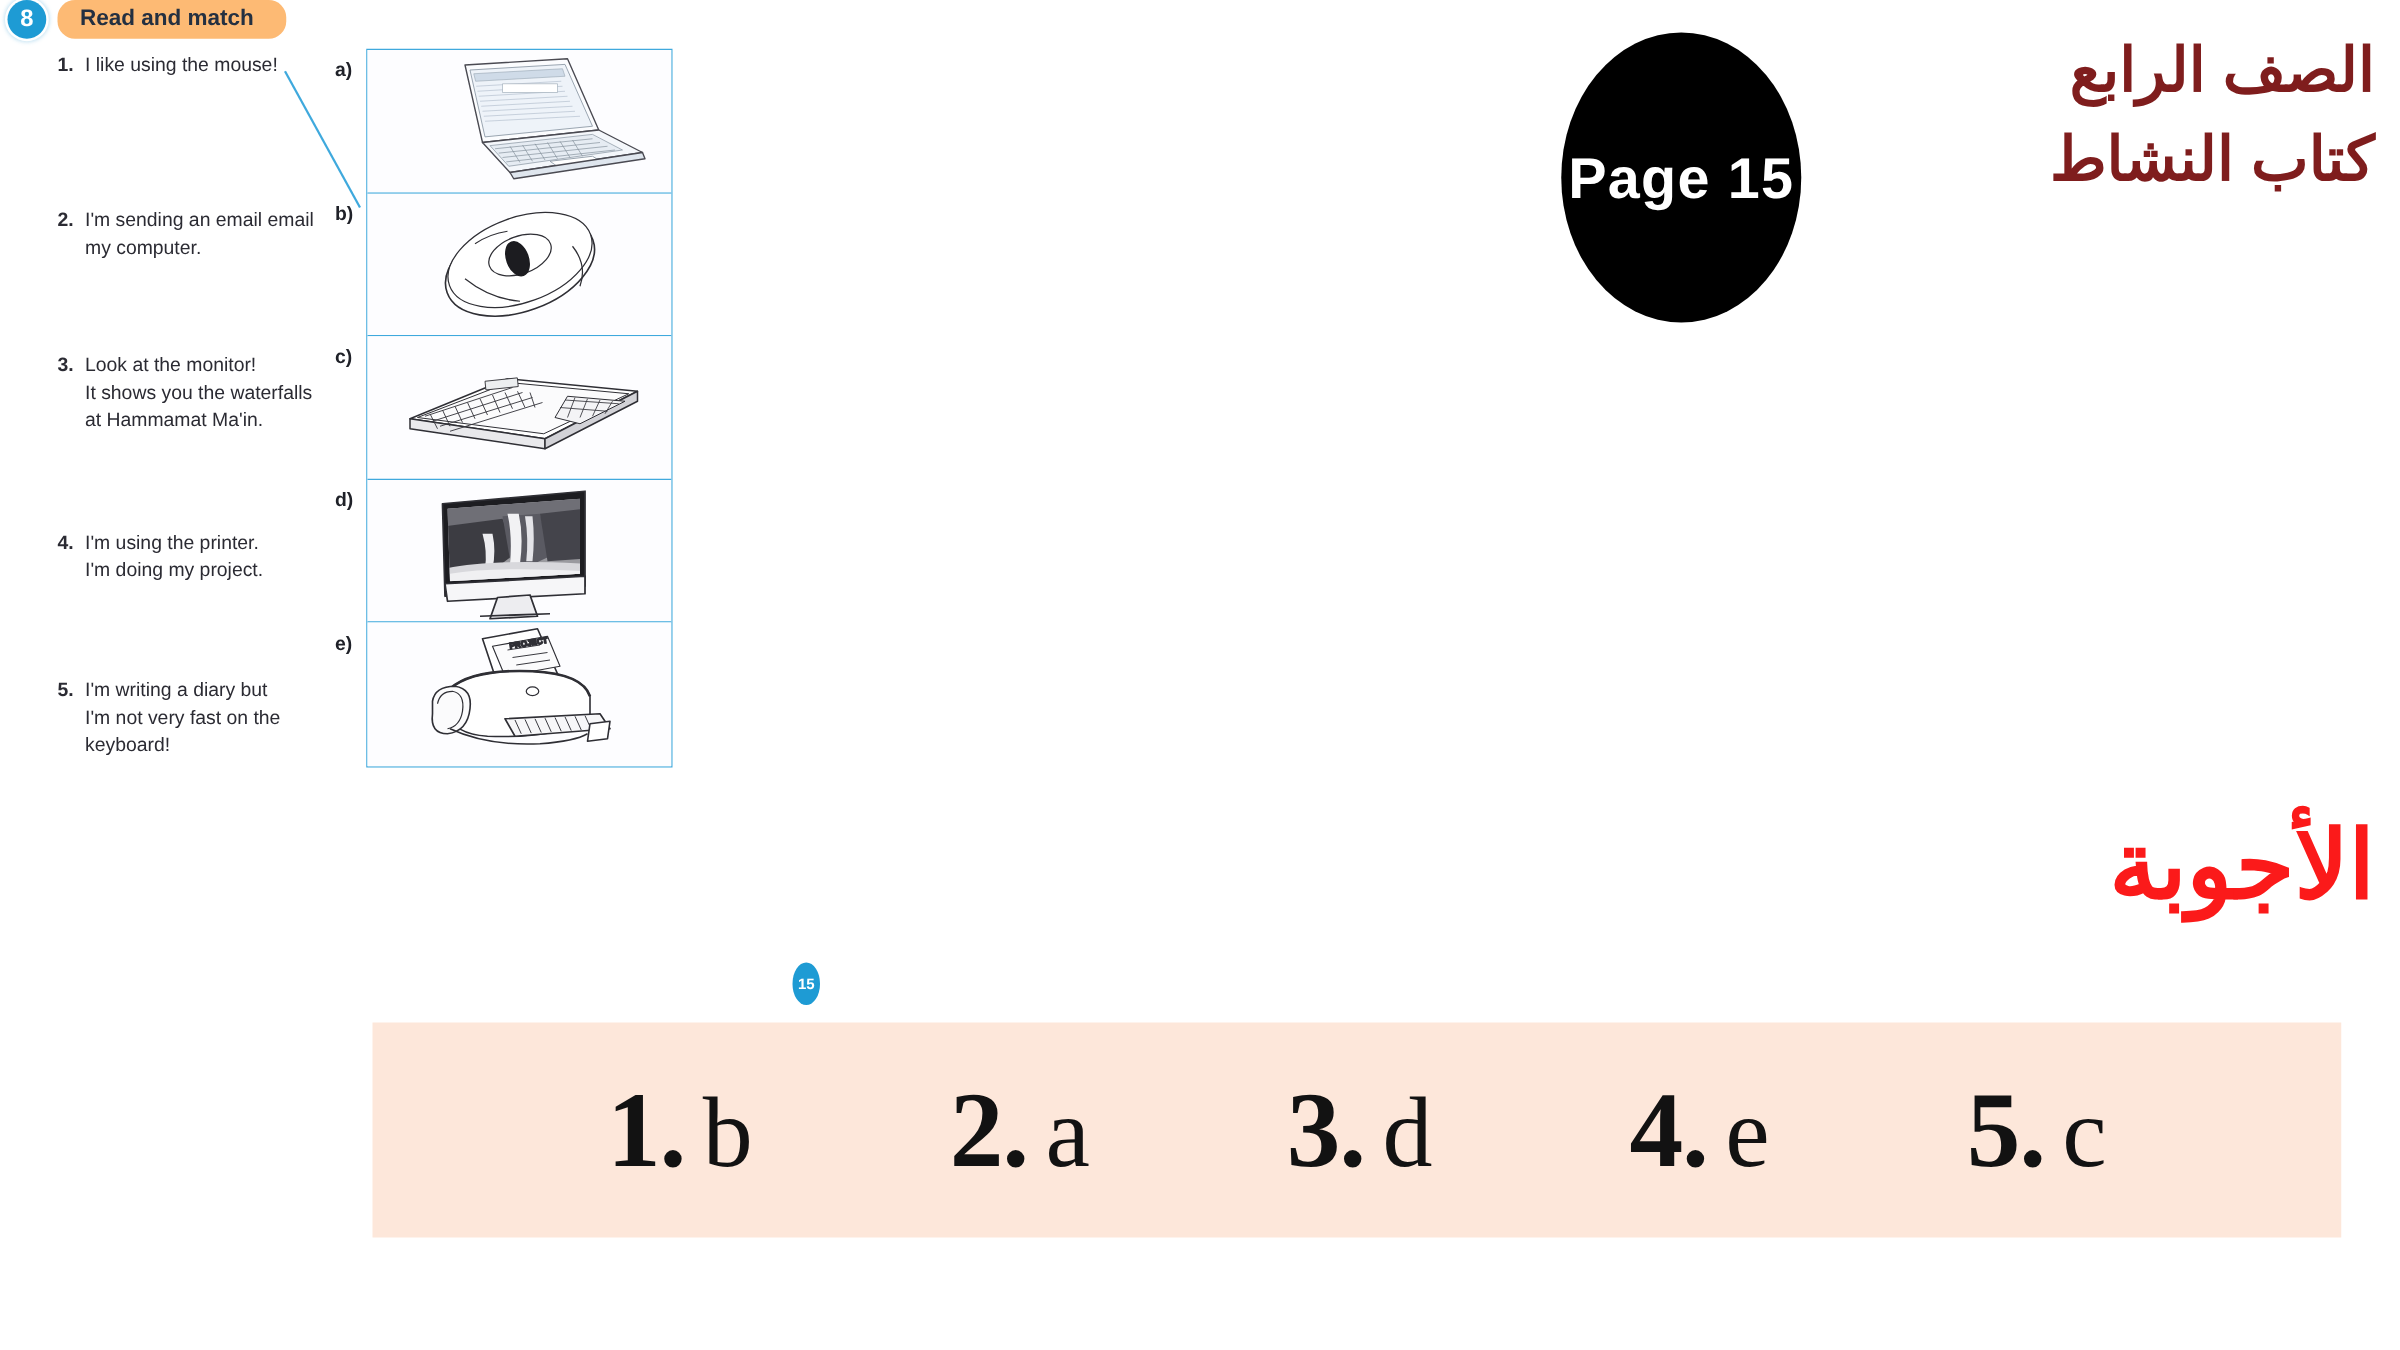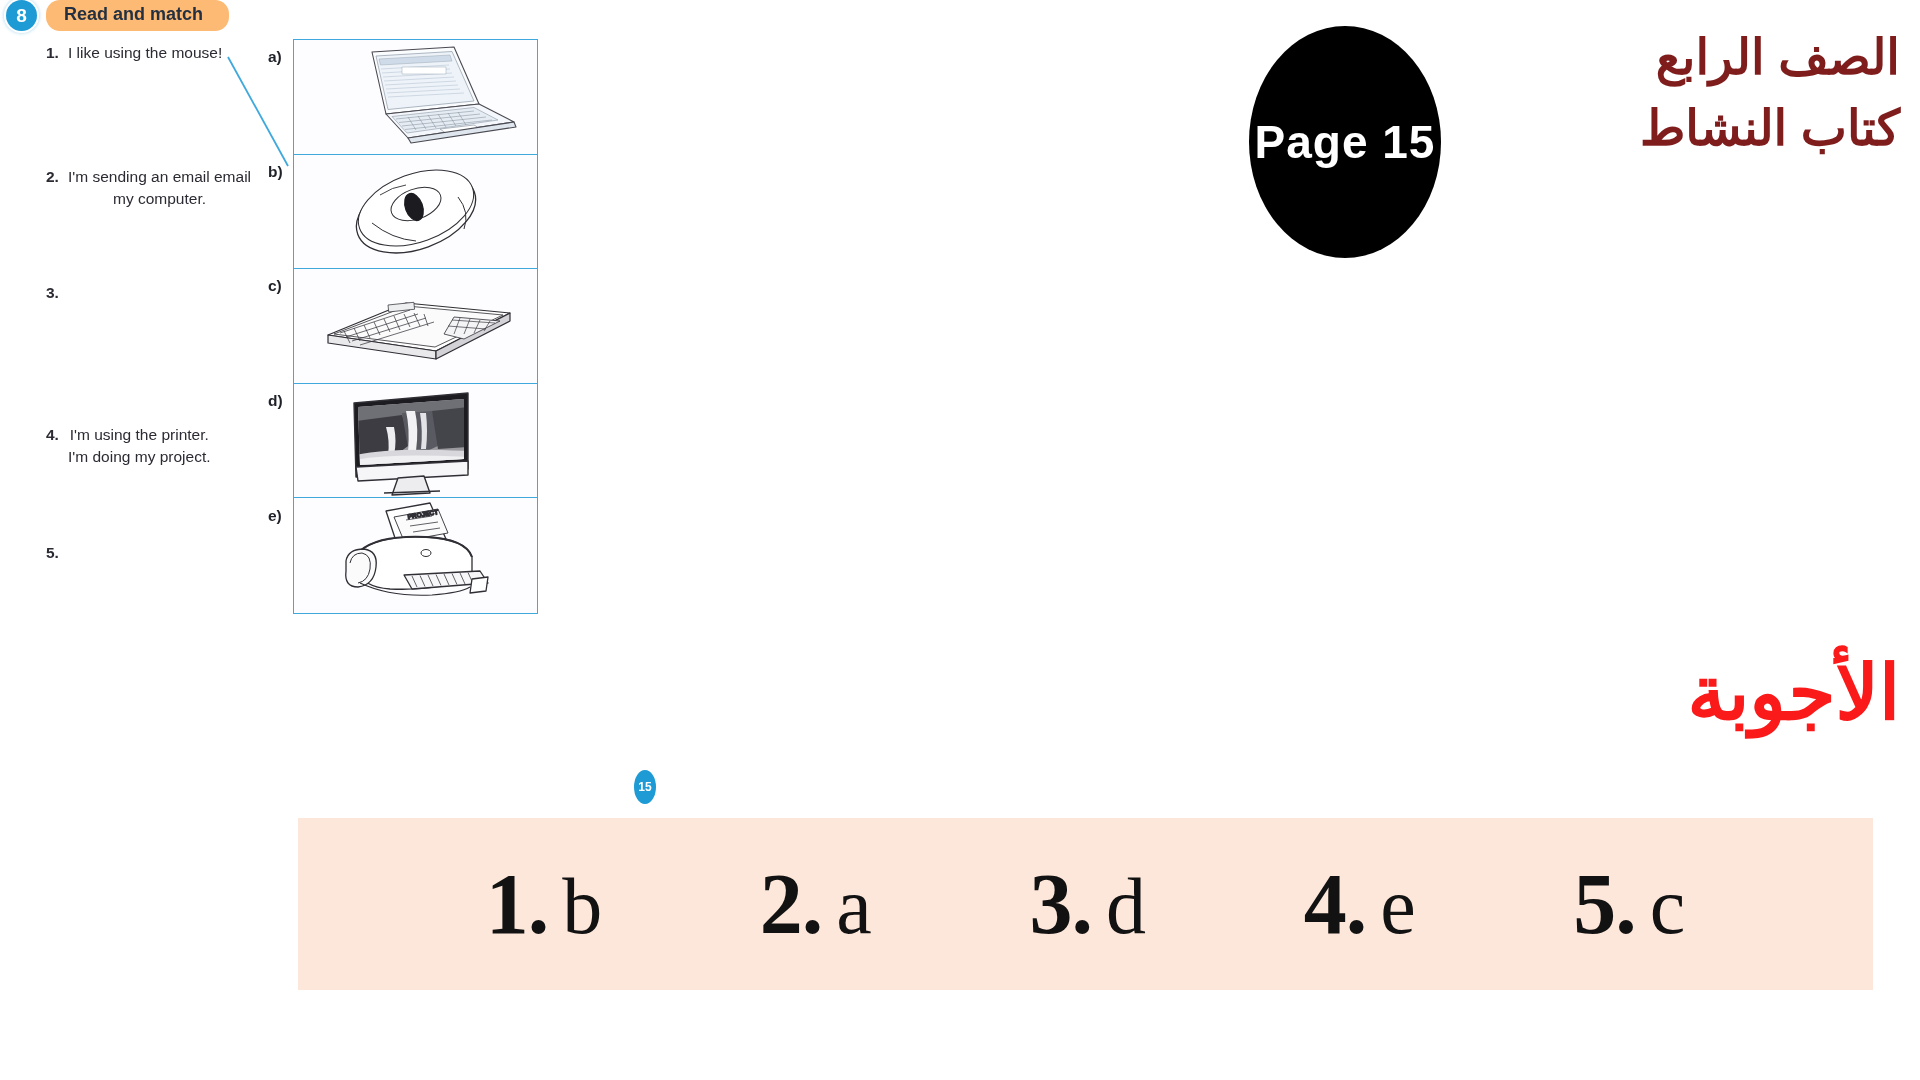--- a/index.html
+++ b/index.html
@@ -68,21 +68,20 @@
     width: 22px;
     flex: 0 0 22px;
     color: #2b2b33;
     line-height: 1.42;
   }
   .s-text {
     font-size: 15.5px;
     line-height: 1.42;
     color: #2b2b33;
     white-space: pre-line;
-    text-align: center;
   }
 
   
   .letter-label {
     position: absolute;
     font-size: 15.5px;
     font-weight: bold;
     color: #1f2128;
   }
 
@@ -226,28 +225,34 @@
     <div class="s-num">1.</div>
     <div class="s-text">I like using the mouse!</div>
   </div>
   <div class="sentence-row" style="top:124px">
     <div class="s-num">2.</div>
     <div class="s-text">I'm sending an email email
 my computer.</div>
   </div>
   <div class="sentence-row" style="top:240px">
     <div class="s-num">3.</div>
+    <div class="s-text">Look at the monitor!
+It shows you the waterfalls
+at Hammamat Ma'in.</div>
   </div>
   <div class="sentence-row" style="top:382px">
     <div class="s-num">4.</div>
     <div class="s-text">I'm using the printer.
 I'm doing my project.</div>
   </div>
   <div class="sentence-row" style="top:500px">
     <div class="s-num">5.</div>
+    <div class="s-text">I'm writing a diary but
+I'm not very fast on the
+keyboard!</div>
   </div>
 </div>
 
 <svg class="connector" width="1920" height="1080">
   <line x1="228" y1="57" x2="288" y2="166" stroke="#3fa9dd" stroke-width="1.8"></line>
 </svg>
 
 <div class="letter-label" style="left:268px; top:48px">a)</div>
 <div class="letter-label" style="left:268px; top:163px">b)</div>
 <div class="letter-label" style="left:268px; top:277px">c)</div>

